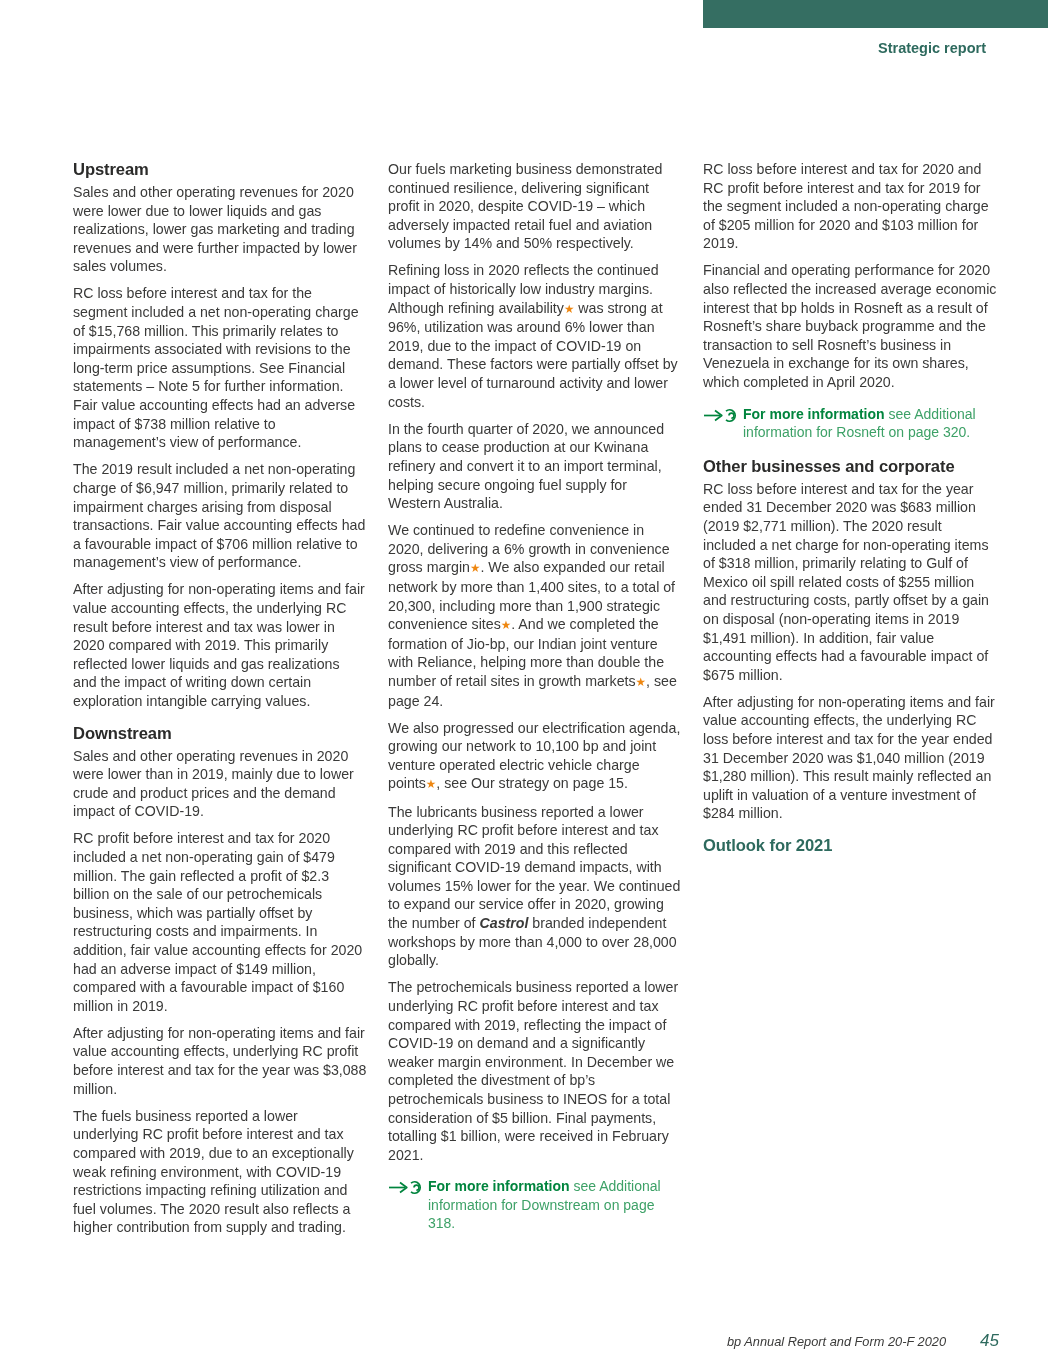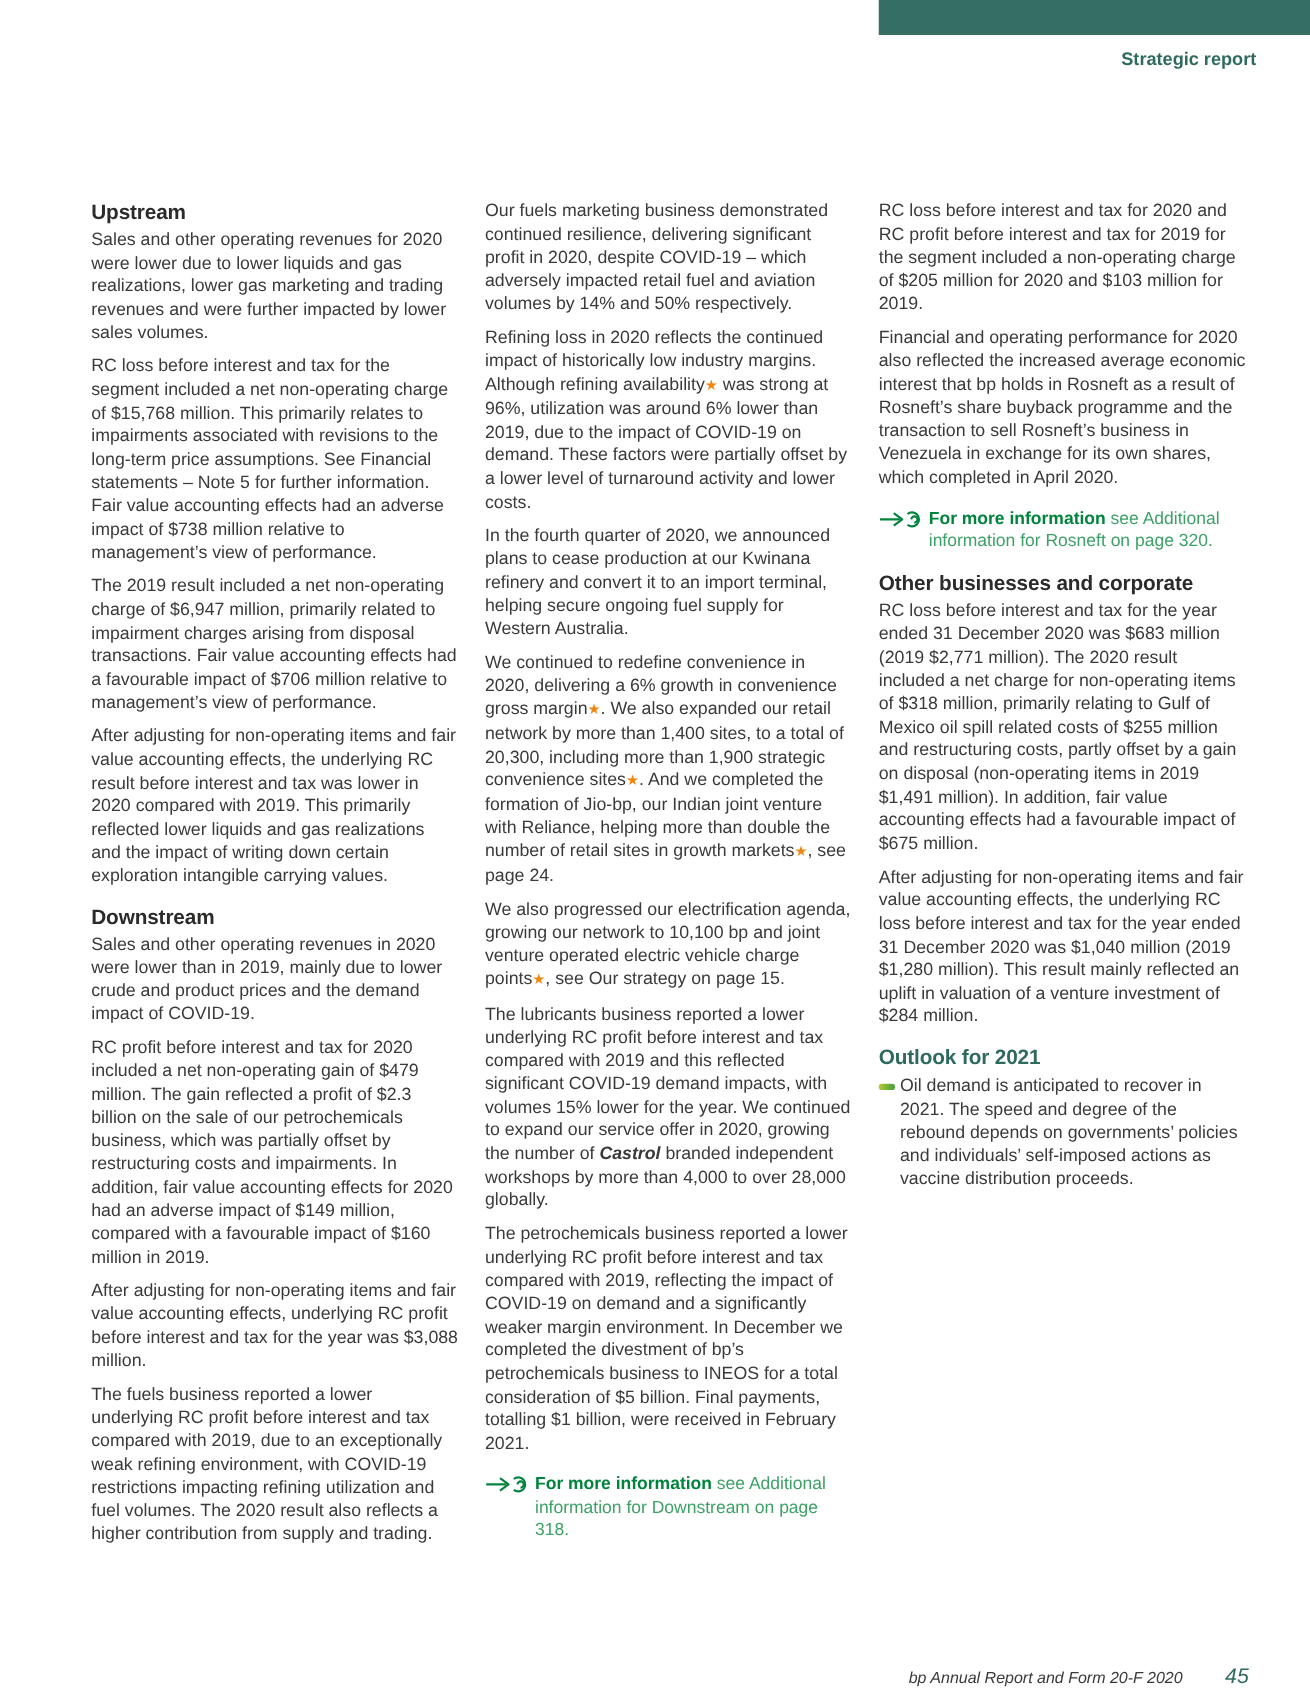--- a/index.html
+++ b/index.html
@@ -19,21 +19,21 @@
     overflow:hidden;
     font-family:"Liberation Sans","DejaVu Sans",sans-serif;
     color:var(--body-text);
   }
   .header-tab{
     position:absolute;top:0;right:0;
     width:345px;height:28px;
     background:var(--teal);
   }
   .section-label{
-    position:absolute;top:40px;right:43px;
+    position:absolute;top:40px;right:62px;
     font-size:14.5px;font-weight:bold;
     color:var(--teal-text);
   }
   .main{
     position:absolute;top:160px;left:73px;
     width:924px;
     display:grid;
     grid-template-columns:294px 294px 294px;
     column-gap:21px;
   }
@@ -129,24 +129,20 @@
             <path d="M26 8.5 A2.5 2.5 0 1 1 28.4 11.1"></path>
           </svg>
         </span>
         <span class="callout-text"><strong>For more information</strong><span class="callout-rest"> see Additional information for Rosneft on page 320.</span></span>
       </div>
       <h3 class="section-h">Other businesses and corporate</h3>
       <p>RC loss before interest and tax for the year ended 31 December 2020 was $683 million (2019 $2,771 million). The 2020 result included a net charge for non-operating items of $318 million, primarily relating to Gulf of Mexico oil spill related costs of $255 million and restructuring costs, partly offset by a gain on disposal (non-operating items in 2019 $1,491 million). In addition, fair value accounting effects had a favourable impact of $675 million.</p>
       <p>After adjusting for non-operating items and fair value accounting effects, the underlying RC loss before interest and tax for the year ended 31 December 2020 was $1,040 million (2019 $1,280 million). This result mainly reflected an uplift in valuation of a venture investment of $284 million.</p>
       <h3 class="section-h teal">Outlook for 2021</h3>
       <ul class="bullet-list">
-        <li class="bullet-item">
-          <span class="bullet-dash"></span>
-          <span>Oil demand is anticipated to recover in 2021. The speed and degree of the rebound depends on governments’ policies and individuals’ self-imposed actions as vaccine distribution proceeds.</span>
-        </li>
       </ul>
     </div>
 
   </div>
 
   <div class="footer">
     <span class="footer-title">bp Annual Report and Form 20-F 2020</span>
     <span class="page-number">45</span>
   </div>
 

